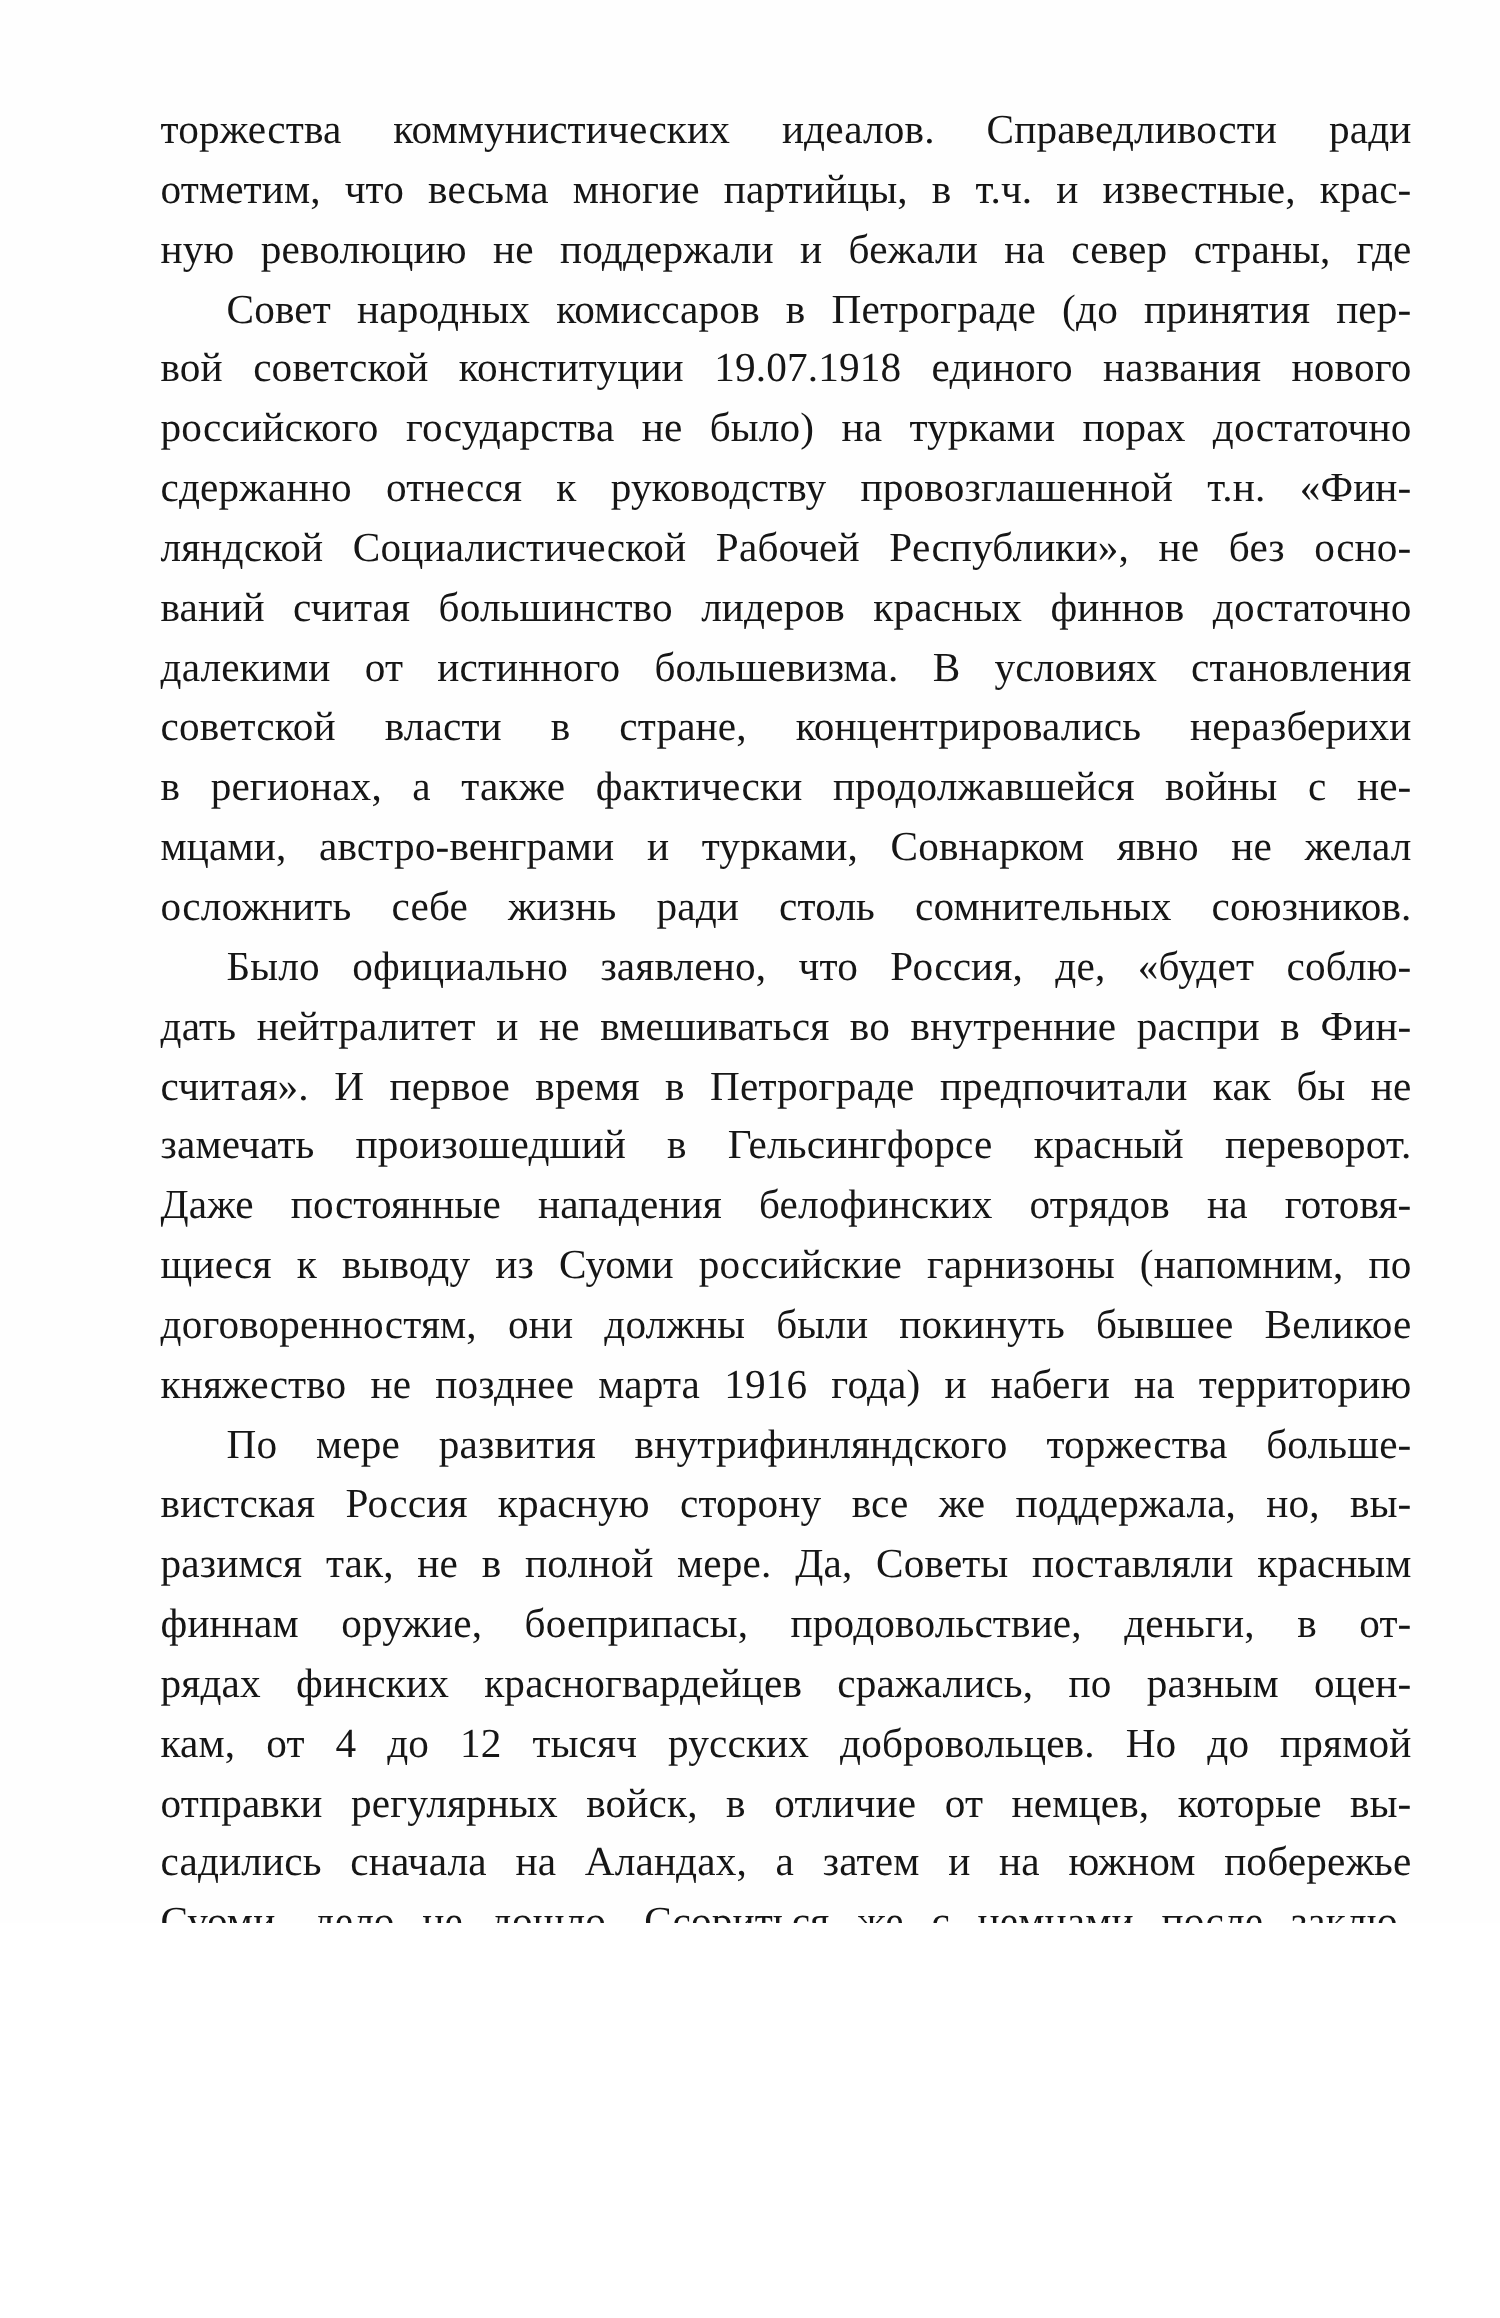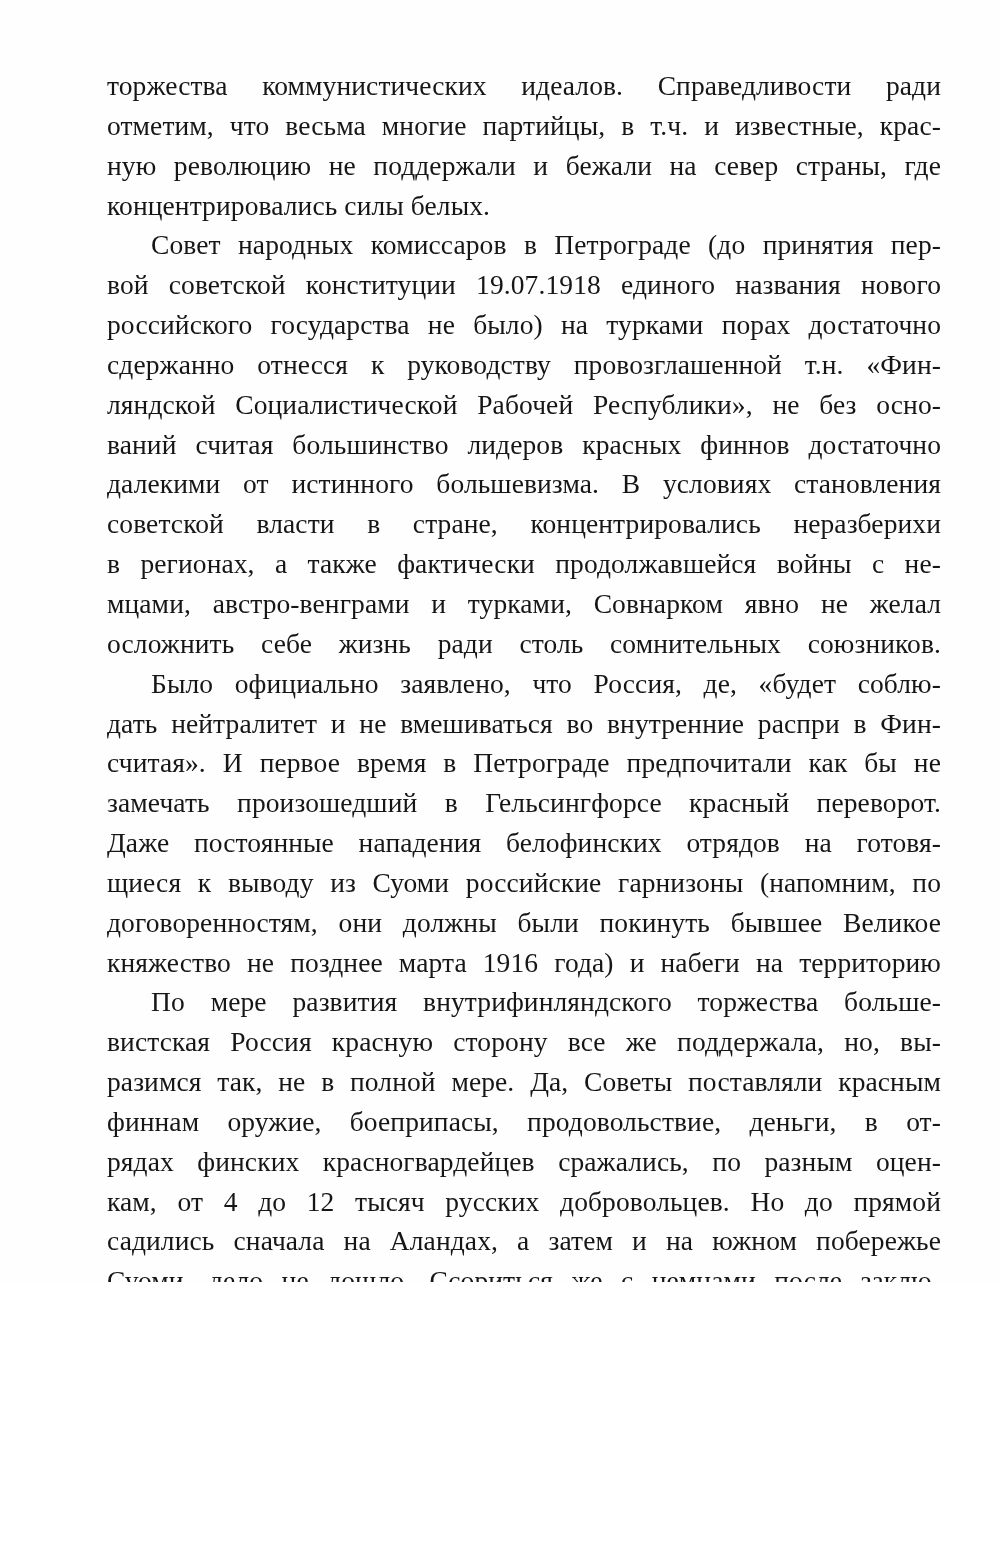--- a/index.html
+++ b/index.html
@@ -60,21 +60,20 @@
 </head>
 <body>
 
 <div class="page">
   <div class="text-block">
 
     <div class="para">
       <div class="line">торжества коммунистических идеалов. Справедливости ради</div>
       <div class="line">отметим, что весьма многие партийцы, в т.ч. и известные, крас-</div>
       <div class="line">ную революцию не поддержали и бежали на север страны, где</div>
-      <div class="line short-last">концентрировались силы белых.</div>
     </div>
 
     <div class="para">
       <div class="line indent">Совет народных комиссаров в Петрограде (до принятия пер-</div>
       <div class="line">вой советской конституции 19.07.1918 единого названия нового</div>
       <div class="line">российского государства не было) на турками порах достаточно</div>
       <div class="line">сдержанно отнесся к руководству провозглашенной т.н. «Фин-</div>
       <div class="line">ляндской Социалистической Рабочей Республики», не без осно-</div>
       <div class="line">ваний считая большинство лидеров красных финнов достаточно</div>
       <div class="line">далекими от истинного большевизма. В условиях становления</div>
@@ -95,20 +94,21 @@
       <div class="line">княжество не позднее марта 1916 года) и набеги на территорию</div>
     </div>
 
     <div class="para">
       <div class="line indent">По мере развития внутрифинляндского торжества больше-</div>
       <div class="line">вистская Россия красную сторону все же поддержала, но, вы-</div>
       <div class="line">разимся так, не в полной мере. Да, Советы поставляли красным</div>
       <div class="line">финнам оружие, боеприпасы, продовольствие, деньги, в от-</div>
       <div class="line">рядах финских красногвардейцев сражались, по разным оцен-</div>
       <div class="line">кам, от 4 до 12 тысяч русских добровольцев. Но до прямой</div>
+      <div class="line">отправки регулярных войск, в отличие от немцев, которые вы-</div>
       <div class="line">садились сначала на Аландах, а затем и на южном побережье</div>
       <div class="line">Суоми, дело не дошло. Ссориться же с немцами после заклю-</div>
       <div class="line">чения в марте 1918 года Брест-Литовского сепаратного мирного</div>
     </div>
 
   </div>
 
   <div class="pageno-wrap">
     <svg viewBox="0 0 160 60" aria-hidden="true">
       <polygon points="5,5 155,5 81,55" fill="none" stroke="#161616" stroke-width="2.6"></polygon>

